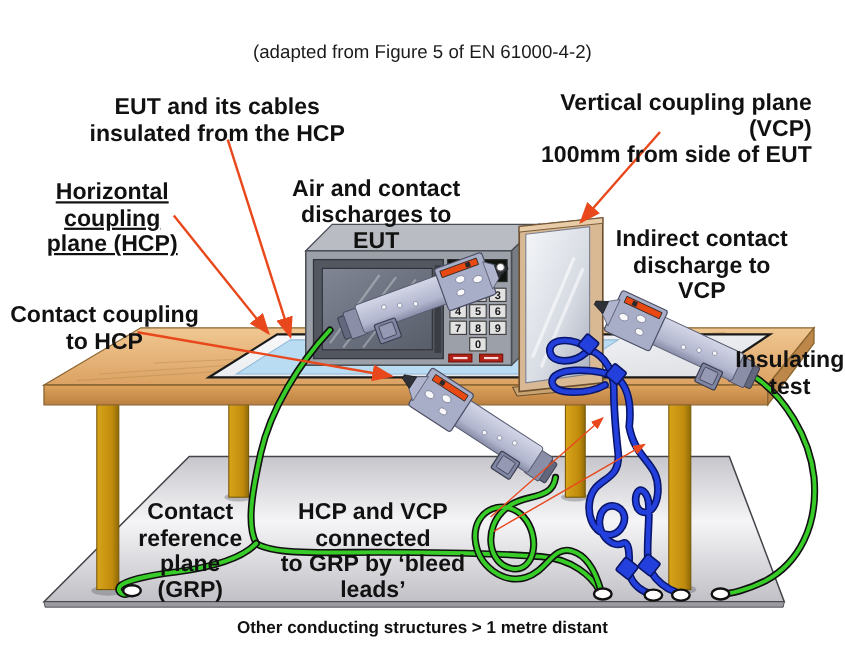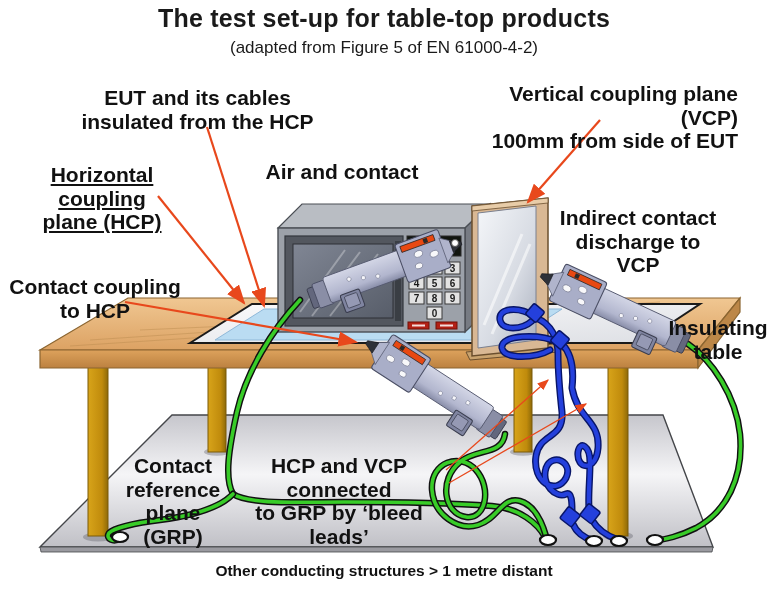--- a/index.html
+++ b/index.html
@@ -232,55 +232,55 @@
     <g stroke="#E8481C" fill="none">
       <line x1="207" y1="127" x2="264" y2="306" stroke-width="2.2" marker-end="url(#arw)"></line>
       <line x1="158" y1="196" x2="244" y2="303" stroke-width="2.2" marker-end="url(#arw)"></line>
       <line x1="600" y1="120" x2="528" y2="202" stroke-width="2.2" marker-end="url(#arw)"></line>
       <line x1="125" y1="302" x2="356" y2="342" stroke-width="2.2" marker-end="url(#arw)"></line>
       <line x1="446" y1="470" x2="548" y2="380" stroke-width="1.3" marker-end="url(#arw)"></line>
       <line x1="449" y1="483" x2="586" y2="404" stroke-width="1.3" marker-end="url(#arw)"></line>
     </g>
   </svg>
 
-  <div class="page-title">The test set-up for table-top products</div>
   <div class="page-subtitle">(adapted from Figure 5 of EN 61000-4-2)</div>
 
   <div class="lbl" style="left:70px;top:86px;width:255px;">
     <span>EUT and its cables</span><br>
     <span>insulated from the HCP</span>
   </div>
 
   <div class="lbl" style="left:458px;top:82px;width:280px;text-align:right;">
     <span>Vertical coupling plane (VCP)</span><br>
     <span>100mm from side of EUT</span>
   </div>
 
   <div class="lbl" style="left:12px;top:163px;width:180px;text-decoration:underline;">
     <span>Horizontal coupling</span><br>
     <span>plane (HCP)</span>
   </div>
 
   <div class="lbl" style="left:252px;top:160px;width:180px;">
     <span>Air and contact</span><br>
+    <span>discharges to EUT</span>
   </div>
 
   <div class="lbl" style="left:557px;top:206px;width:162px;">
     <span>Indirect contact</span><br>
     <span>discharge to VCP</span>
   </div>
 
   <div class="lbl" style="left:5px;top:275px;width:180px;">
     <span>Contact coupling</span><br>
     <span>to HCP</span>
   </div>
 
   <div class="lbl" style="left:668px;top:316px;width:100px;">
     <span>Insulating</span><br>
-    <span>table</span>
+    <span>test</span>
   </div>
 
   <div class="lbl" style="left:118px;top:454px;width:110px;">
     <span>Contact</span><br>
     <span>reference</span><br>
     <span>plane (GRP)</span>
   </div>
 
   <div class="lbl" style="left:228px;top:454px;width:222px;">
     <span>HCP and VCP connected</span><br>

